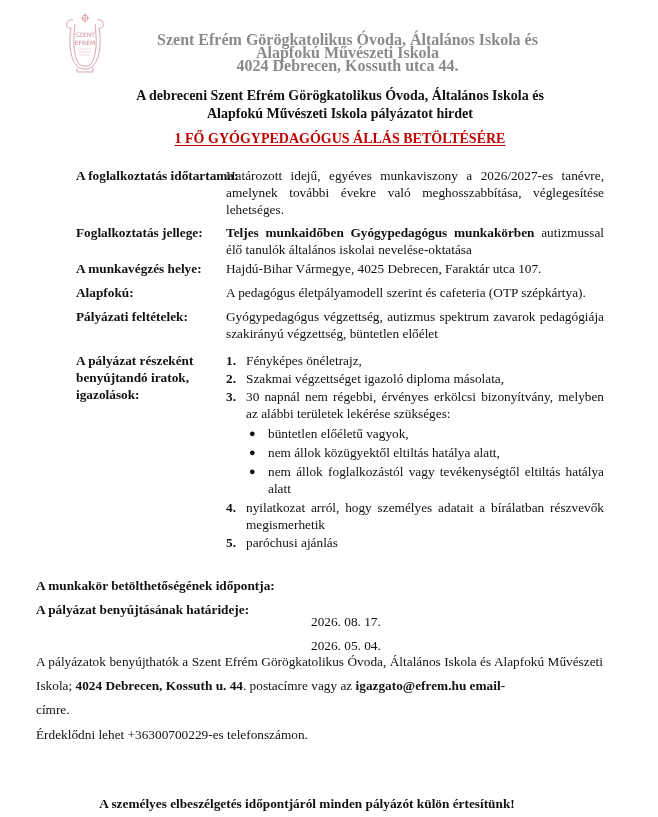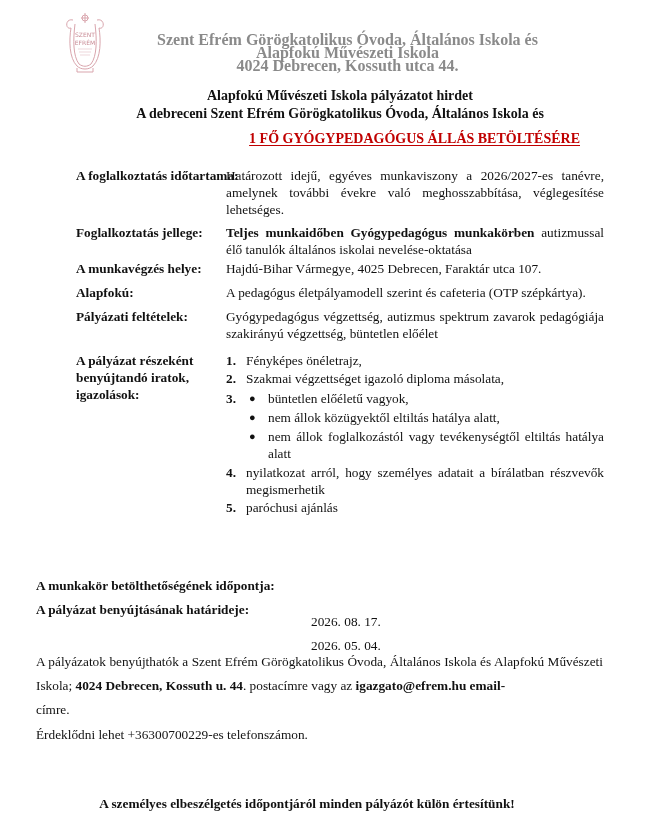--- a/index.html
+++ b/index.html
@@ -4,21 +4,21 @@
   <style>
     * { box-sizing: border-box; margin: 0; padding: 0; }
     html, body { width: 658px; height: 817px; background: #ffffff; overflow: hidden; }
     body { font-family: "Liberation Serif", "DejaVu Serif", serif; color: #111; font-size: 13.3px; position: relative; }
 
     .letterhead { position: absolute; left: 0; top: 0; width: 658px; height: 80px; }
     .logo { position: absolute; left: 63px; top: 10px; width: 44px; height: 66px; }
     .lh-text { position: absolute; left: 150px; top: 33px; width: 395px; text-align: center; color: #8a8a8a; font-weight: bold; font-size: 16px; line-height: 13px; }
 
     .announce { position: absolute; left: 100px; top: 87px; width: 480px; text-align: center; font-weight: bold; font-size: 14px; line-height: 18px; color: #111; }
-    .job-title { position: absolute; left: 100px; top: 131px; width: 480px; text-align: right; font-weight: bold; font-size: 14px; color: #c00000; text-decoration: underline; text-underline-offset: 2px; }
+    .job-title { position: absolute; left: 100px; top: 131px; width: 480px; text-align: center; font-weight: bold; font-size: 14px; color: #c00000; text-decoration: underline; text-underline-offset: 2px; }
 
     .row { position: absolute; left: 36px; width: 570px; line-height: 17px; }
     .row .label { position: absolute; left: 0; top: 0; width: 185px; font-weight: bold; margin-left: 40px; }
     .row .value { position: absolute; left: 190px; top: 0; width: 378px; text-align: justify; }
     .value b { font-weight: bold; }
 
     .doclist { position: absolute; left: 190px; top: 0; width: 378px; list-style: none; }
     .doclist li { position: relative; padding-left: 20px; text-align: justify; line-height: 17px; }
     .doclist li .num { position: absolute; left: 0; top: 0; font-weight: bold; }
     .sublist { list-style: none; margin: 3px 0 1px 0; }
@@ -56,22 +56,22 @@
       <line x1="17" y1="45" x2="27" y2="45" stroke="#e3bcc2" stroke-width="0.6"></line>
     </svg>
   </div>
   <div class="lh-text">
     <div>Szent Efrém Görögkatolikus Óvoda, Általános Iskola és Alapfokú Művészeti Iskola</div>
     <div>4024 Debrecen, Kossuth utca 44.</div>
   </div>
 </div>
 
 <div class="announce">
+  <div>A debreceni Szent Efrém Görögkatolikus Óvoda, Általános Iskola és</div>
   <div>Alapfokú Művészeti Iskola pályázatot hirdet</div>
-  <div>A debreceni Szent Efrém Görögkatolikus Óvoda, Általános Iskola és</div>
 </div>
 <div class="job-title">1 FŐ GYÓGYPEDAGÓGUS ÁLLÁS BETÖLTÉSÉRE</div>
 
 <div class="row" style="top:167px;">
   <div class="label">A foglalkoztatás időtartama:</div>
   <div class="value">Határozott idejű, egyéves munkaviszony a 2026/2027-es tanévre, amelynek további évekre való meghosszabbítása, véglegesítése lehetséges.</div>
 </div>
 
 <div class="row" style="top:224px;">
   <div class="label">Foglalkoztatás jellege:</div>
@@ -91,21 +91,21 @@
 <div class="row" style="top:308px;">
   <div class="label">Pályázati feltételek:</div>
   <div class="value">Gyógypedagógus végzettség, autizmus spektrum zavarok pedagógiája szakirányú végzettség, büntetlen előélet</div>
 </div>
 
 <div class="row" style="top:352px;">
   <div class="label" style="width:150px;">A pályázat részeként benyújtandó iratok, igazolások:</div>
   <ol class="doclist">
     <li><span class="num">1.</span><span>Fényképes önéletrajz,</span></li>
     <li><span class="num">2.</span><span>Szakmai végzettséget igazoló diploma másolata,</span></li>
-    <li><span class="num">3.</span>
+    <li><span class="num">3.</span><span>30 napnál nem régebbi, érvényes erkölcsi bizonyítvány, melyben az alábbi területek lekérése szükséges:</span>
       <ul class="sublist">
         <li><span class="dot">●</span><span>büntetlen előéletű vagyok,</span></li>
         <li><span class="dot">●</span><span>nem állok közügyektől eltiltás hatálya alatt,</span></li>
         <li><span class="dot">●</span><span>nem állok foglalkozástól vagy tevékenységtől eltiltás hatálya alatt</span></li>
       </ul>
     </li>
     <li><span class="num">4.</span><span>nyilatkozat arról, hogy személyes adatait a bírálatban részvevők megismerhetik</span></li>
     <li><span class="num">5.</span><span>paróchusi ajánlás</span></li>
   </ol>
 </div>

